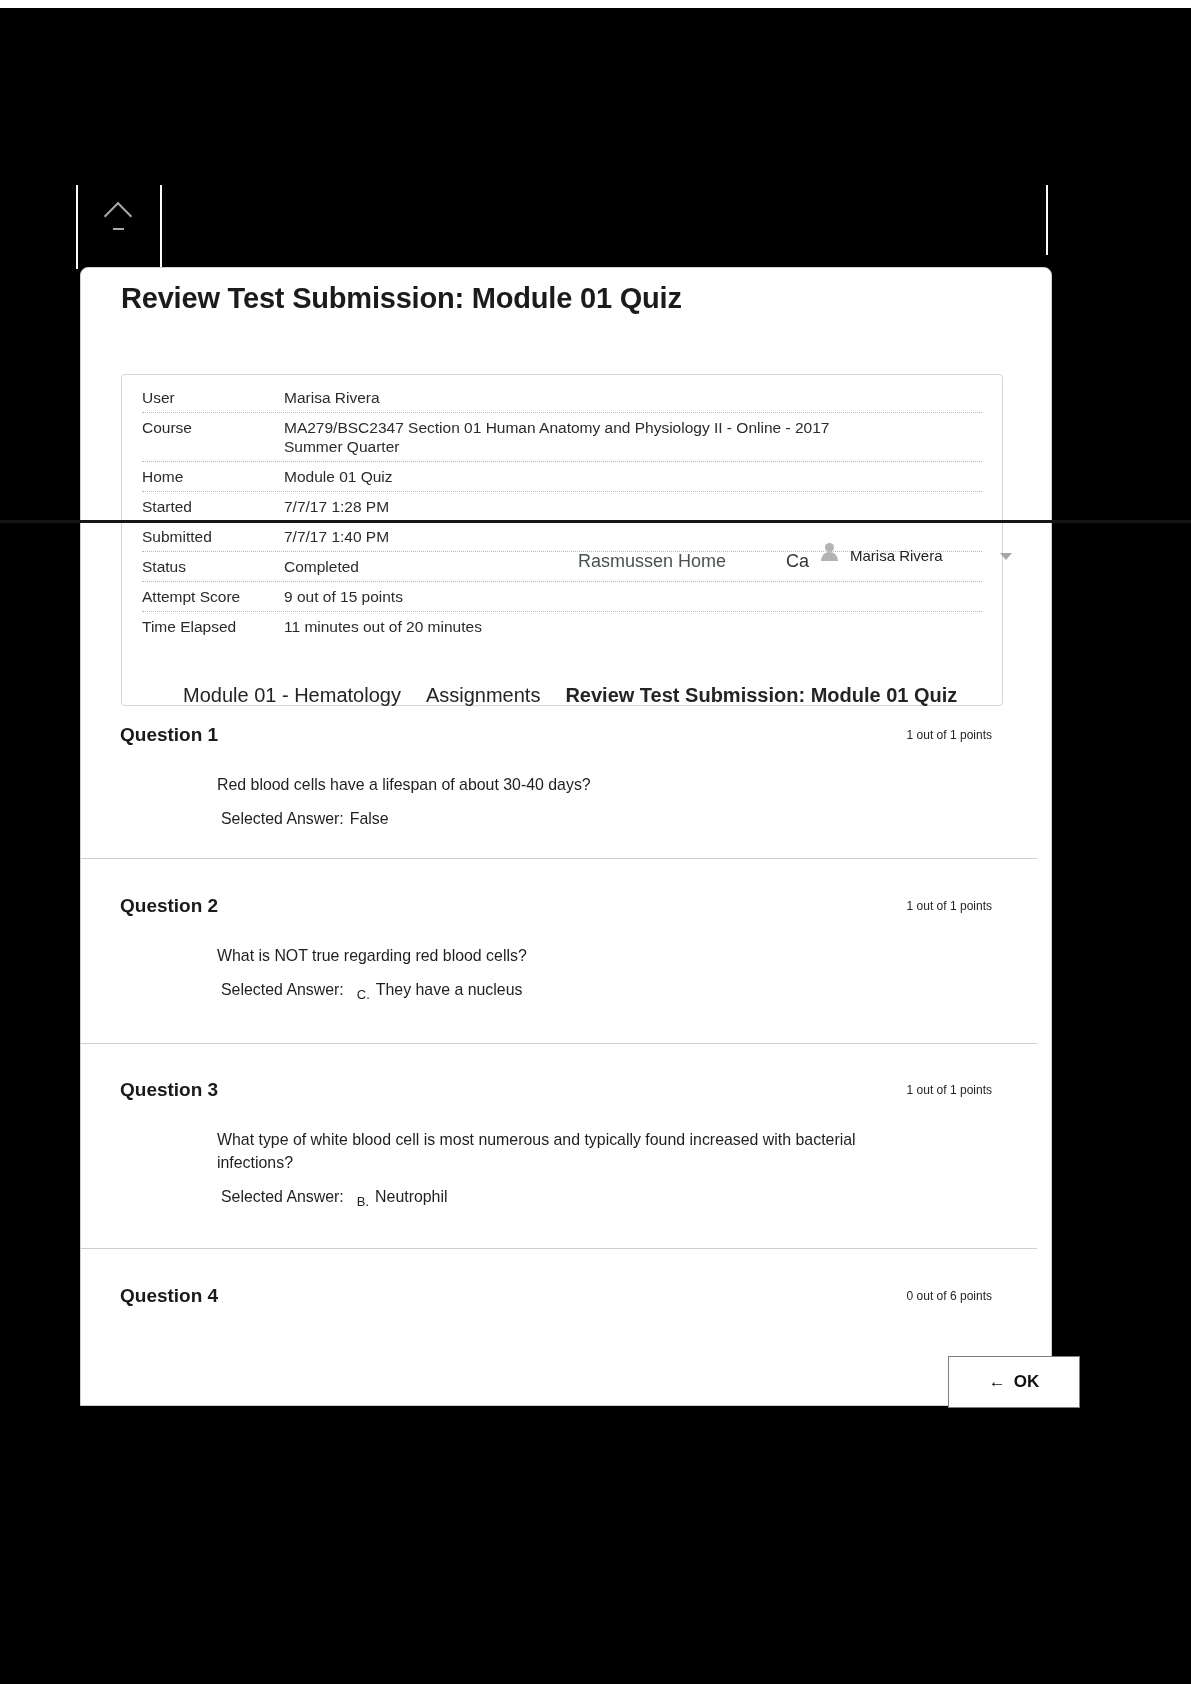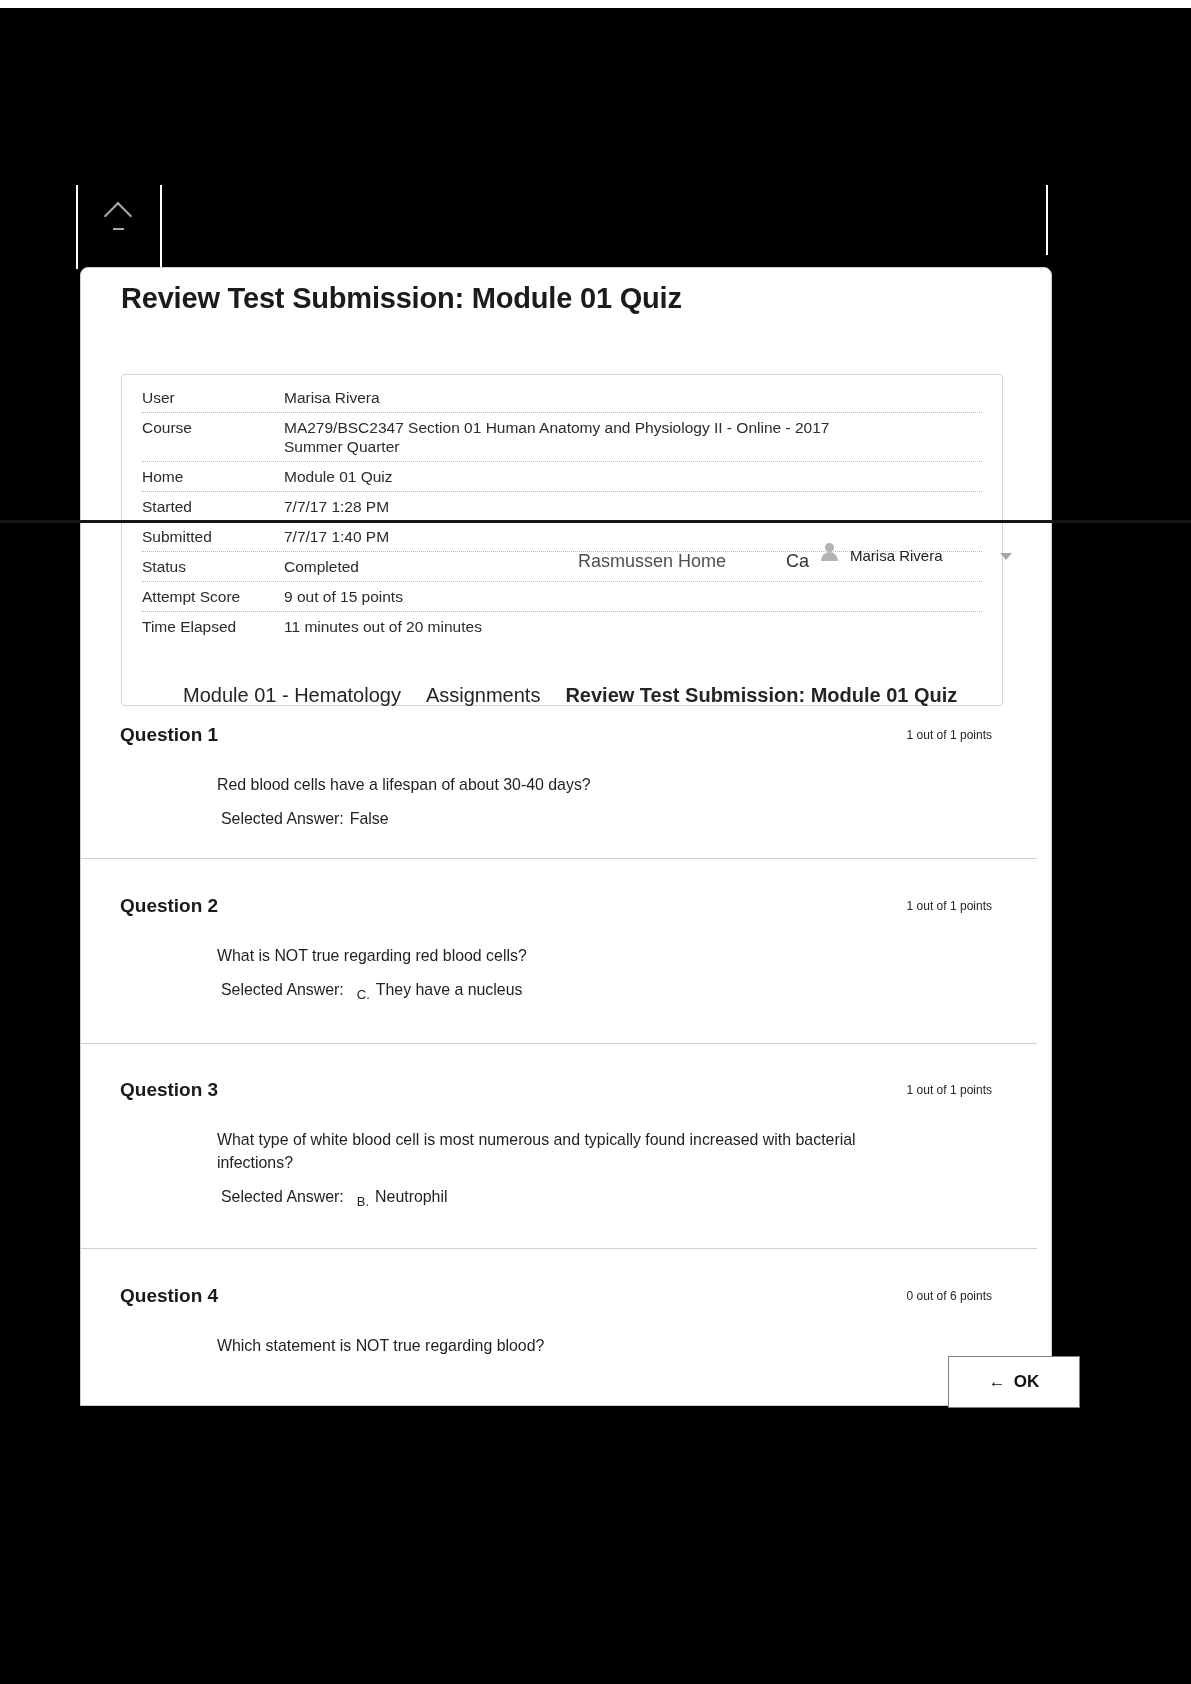--- a/index.html
+++ b/index.html
@@ -169,21 +169,20 @@
       <span class="answer-label">Selected Answer:</span><span class="answer-letter">B.</span><span class="answer-text">Neutrophil</span>
     </div>
   </div>
   <div class="divider d3"></div>
 
   <div class="question q4">
     <div class="q-head">
       <h2 class="q-number">Question 4</h2>
       <span class="q-points">0 out of 6 points</span>
     </div>
-    <div class="q-text">Which statement is NOT true regarding blood?</div>
   </div>
 
   <div class="ok-button">
     <span class="ok-arrow">←</span>
     <span>OK</span>
   </div>
 
 </div>
 
 </body></html>

